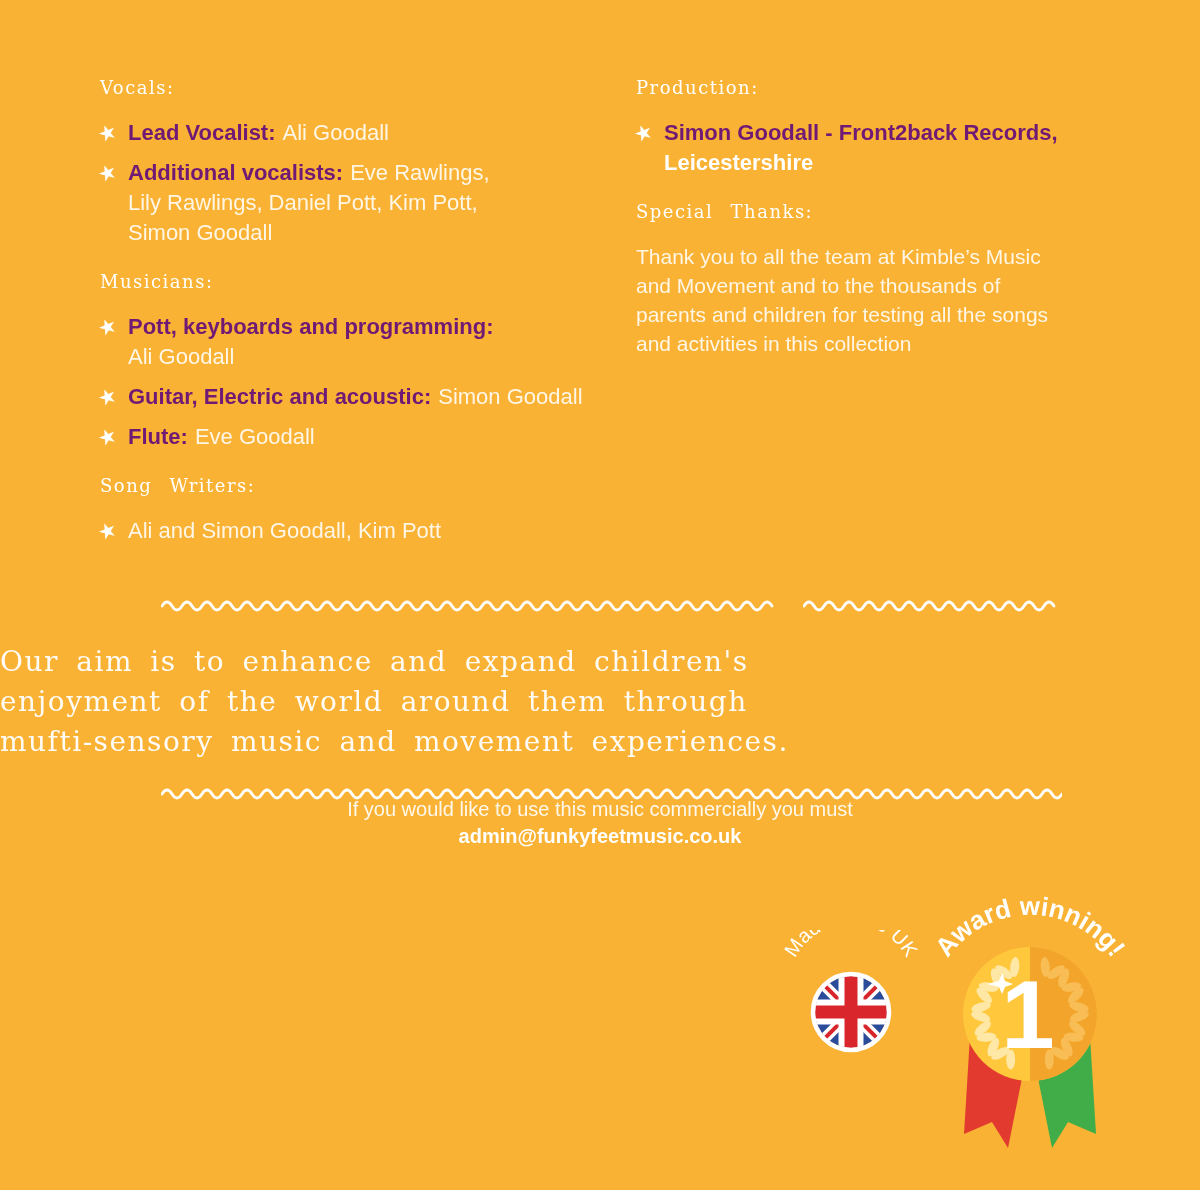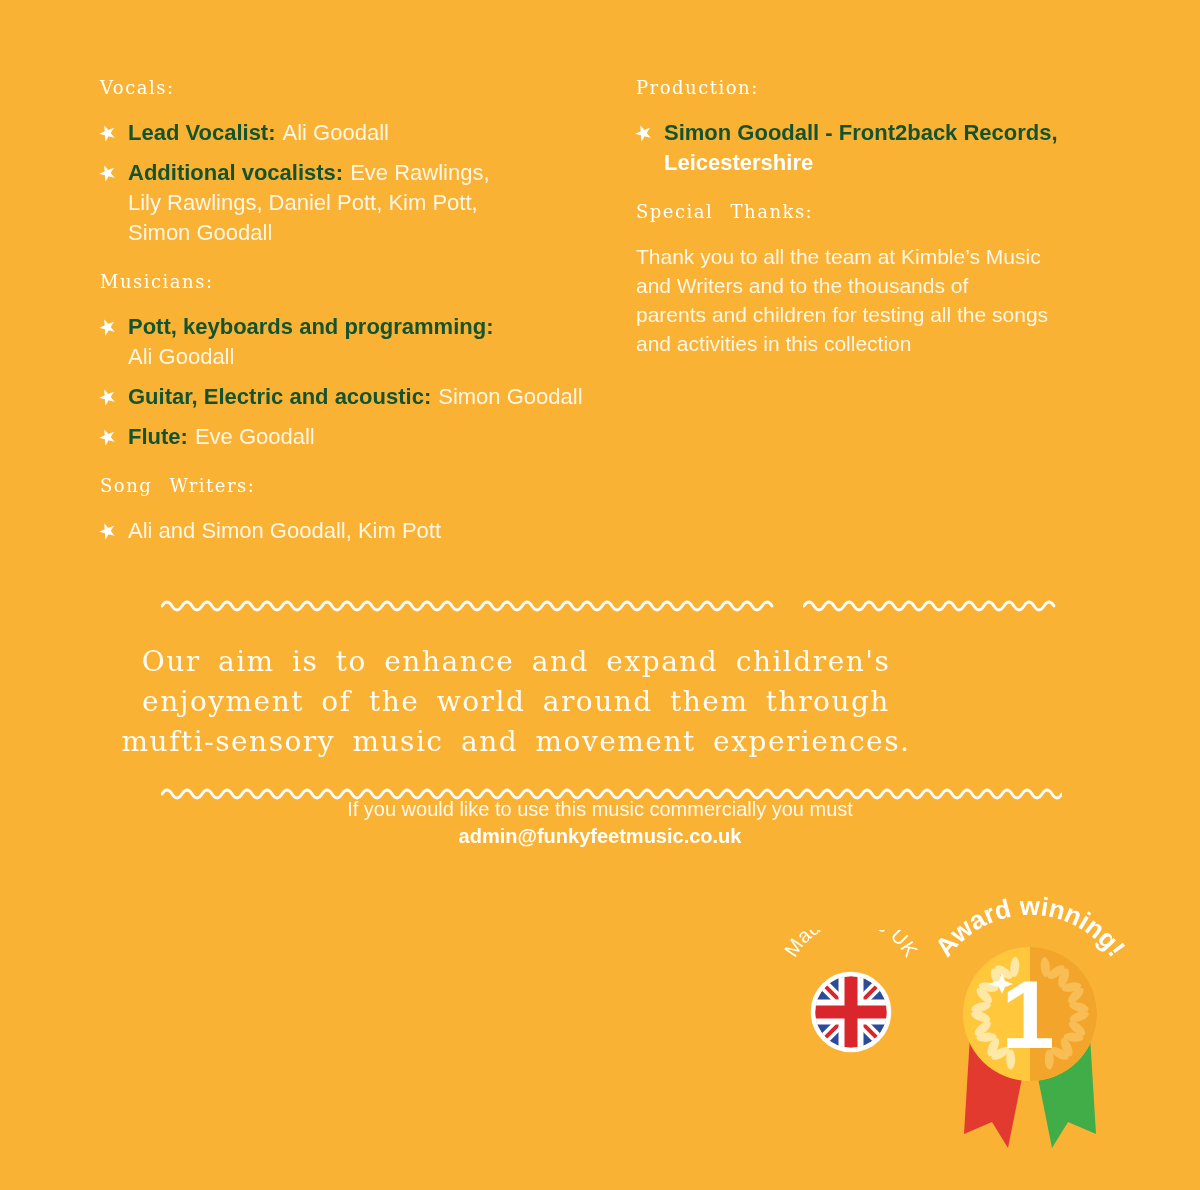--- a/index.html
+++ b/index.html
@@ -34,36 +34,35 @@
     margin-bottom:10px;
     white-space:nowrap;
   }
   .item .star{
     position:absolute;left:-2px;top:1px;
     font-family:"DejaVu Sans",sans-serif;
     color:#ffffff;font-size:21px;line-height:28px;
     display:inline-block;
     transform:rotate(-22deg);
   }
-  .item .label{font-weight:bold;color:#14532d;margin-right:7px;}
+  .item .label{font-weight:bold;color:#701a75;margin-right:7px;}
   .item .label:empty{display:none;margin:0;}
   .para{
     font-size:21px;line-height:29px;
     color:rgba(255,255,255,0.88);
     margin-top:10px;white-space:nowrap;
   }
   .production-section .extra-line{font-weight:bold;color:#ffffff;}
   .divider{position:absolute;height:12px;}
   .divider svg{display:inline-block;vertical-align:top;}
   .divider .gap{display:inline-block;width:27px;}
   #divider-top{left:161px;top:600px;}
   #divider-bottom{left:161px;top:788px;}
   .mission{
     position:absolute;left:0;top:642px;width:1032px;
-    text-align:center;
     font-family:"DejaVu Serif",serif;
     font-size:28px;line-height:40px;
     color:rgba(255,255,255,0.96);
     letter-spacing:1.5px;word-spacing:7px;
   }
   .license{
     position:absolute;left:0;top:796px;width:1200px;
     text-align:center;
     font-size:20px;line-height:27px;
     color:rgba(255,255,255,0.9);
@@ -121,21 +120,21 @@
     <div class="item">
       <span class="star">★</span><span class="label">Simon Goodall - Front2back Records,</span>
       <div class="extra-line">Leicestershire</div>
     </div>
   </div>
 
   <div class="section">
     <h2 class="script-heading">Special Thanks:</h2>
     <div class="para">
       <div>Thank you to all the team at Kimble’s Music</div>
-      <div>and Writers and to the thousands of</div>
+      <div>and Movement and to the thousands of</div>
       <div>parents and children for testing all the songs</div>
       <div>and activities in this collection</div>
     </div>
   </div>
 
 </section>
 
 <div class="divider" id="divider-top">
   <svg class="wave" height="12" width="615">
       <path fill="none" stroke="#ffffff" stroke-width="2.8" stroke-linecap="round" d="M1,6 q5,-8 10,0 t10,0 t10,0 t10,0 t10,0 t10,0 t10,0 t10,0 t10,0 t10,0 t10,0 t10,0 t10,0 t10,0 t10,0 t10,0 t10,0 t10,0 t10,0 t10,0 t10,0 t10,0 t10,0 t10,0 t10,0 t10,0 t10,0 t10,0 t10,0 t10,0 t10,0 t10,0 t10,0 t10,0 t10,0 t10,0 t10,0 t10,0 t10,0 t10,0 t10,0 t10,0 t10,0 t10,0 t10,0 t10,0 t10,0 t10,0 t10,0 t10,0 t10,0 t10,0 t10,0 t10,0 t10,0 t10,0 t10,0 t10,0 t10,0 t10,0 t10,0"></path>

